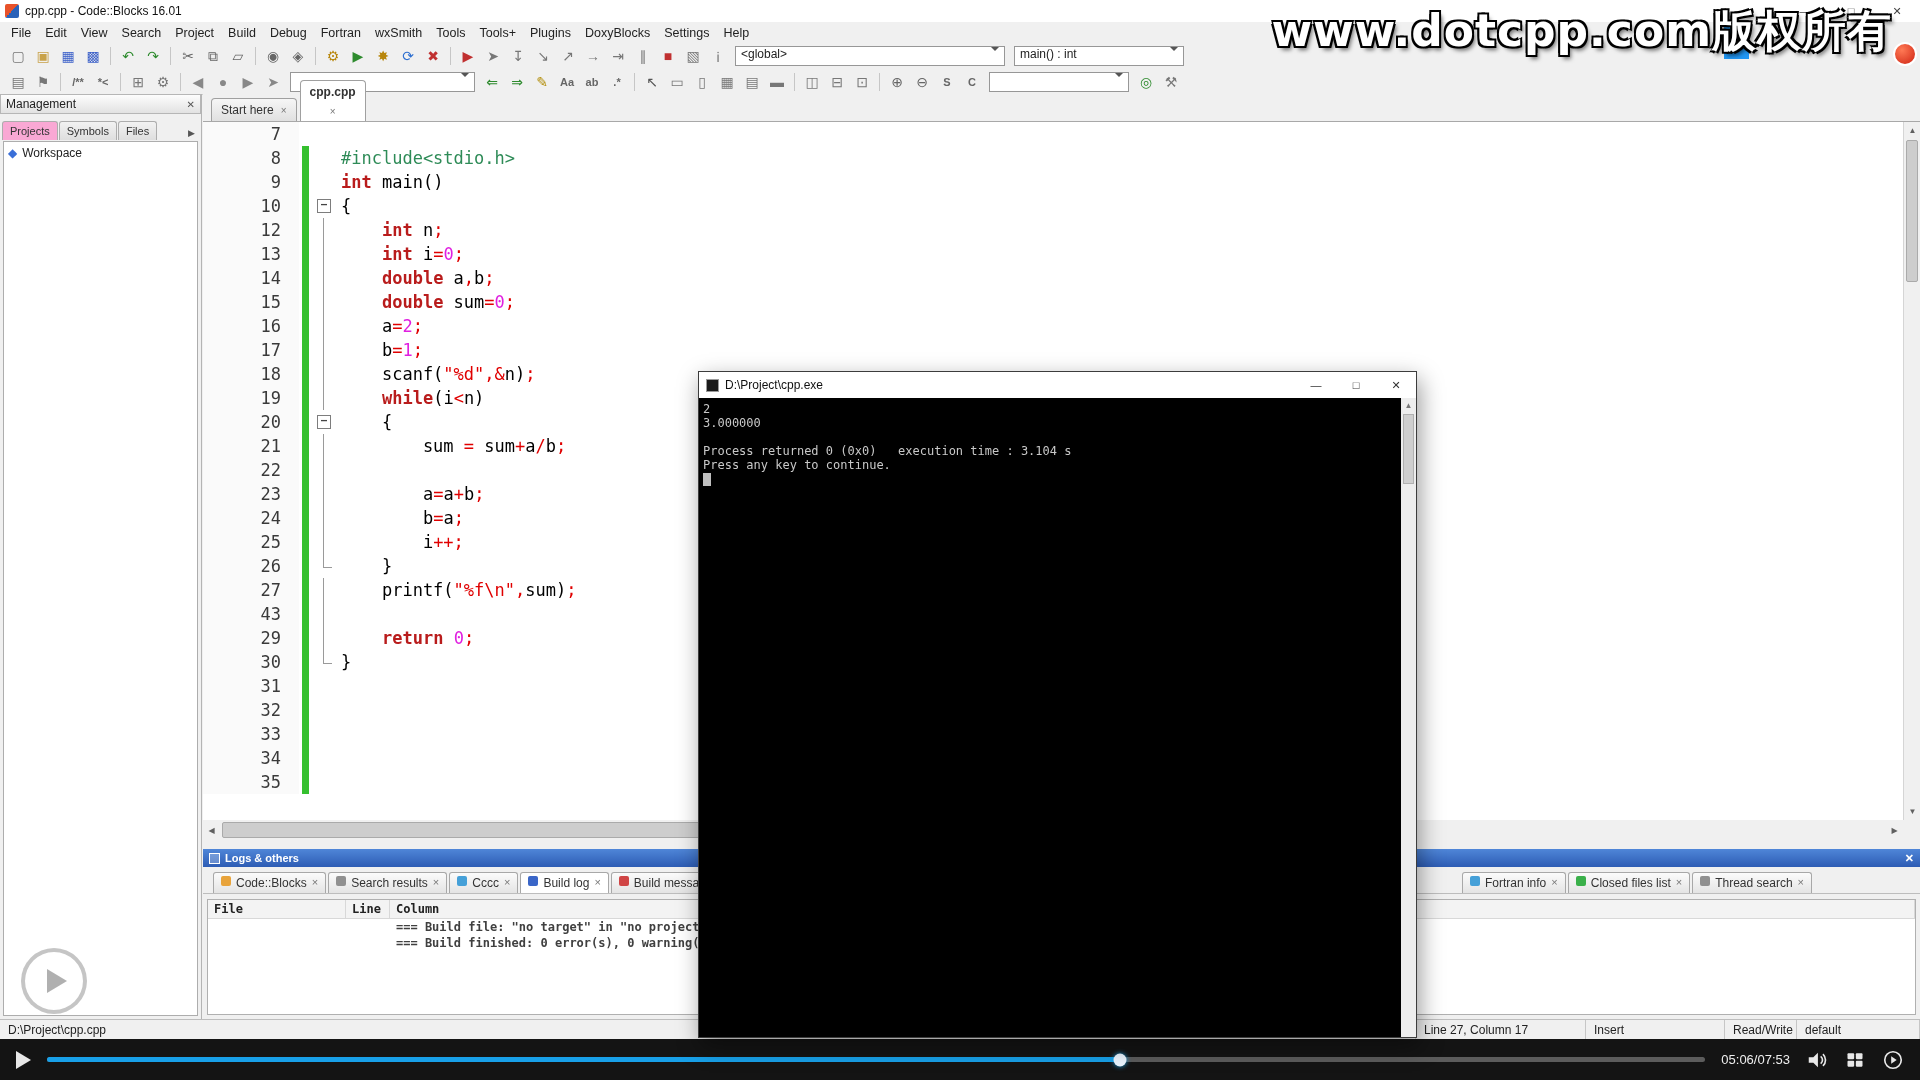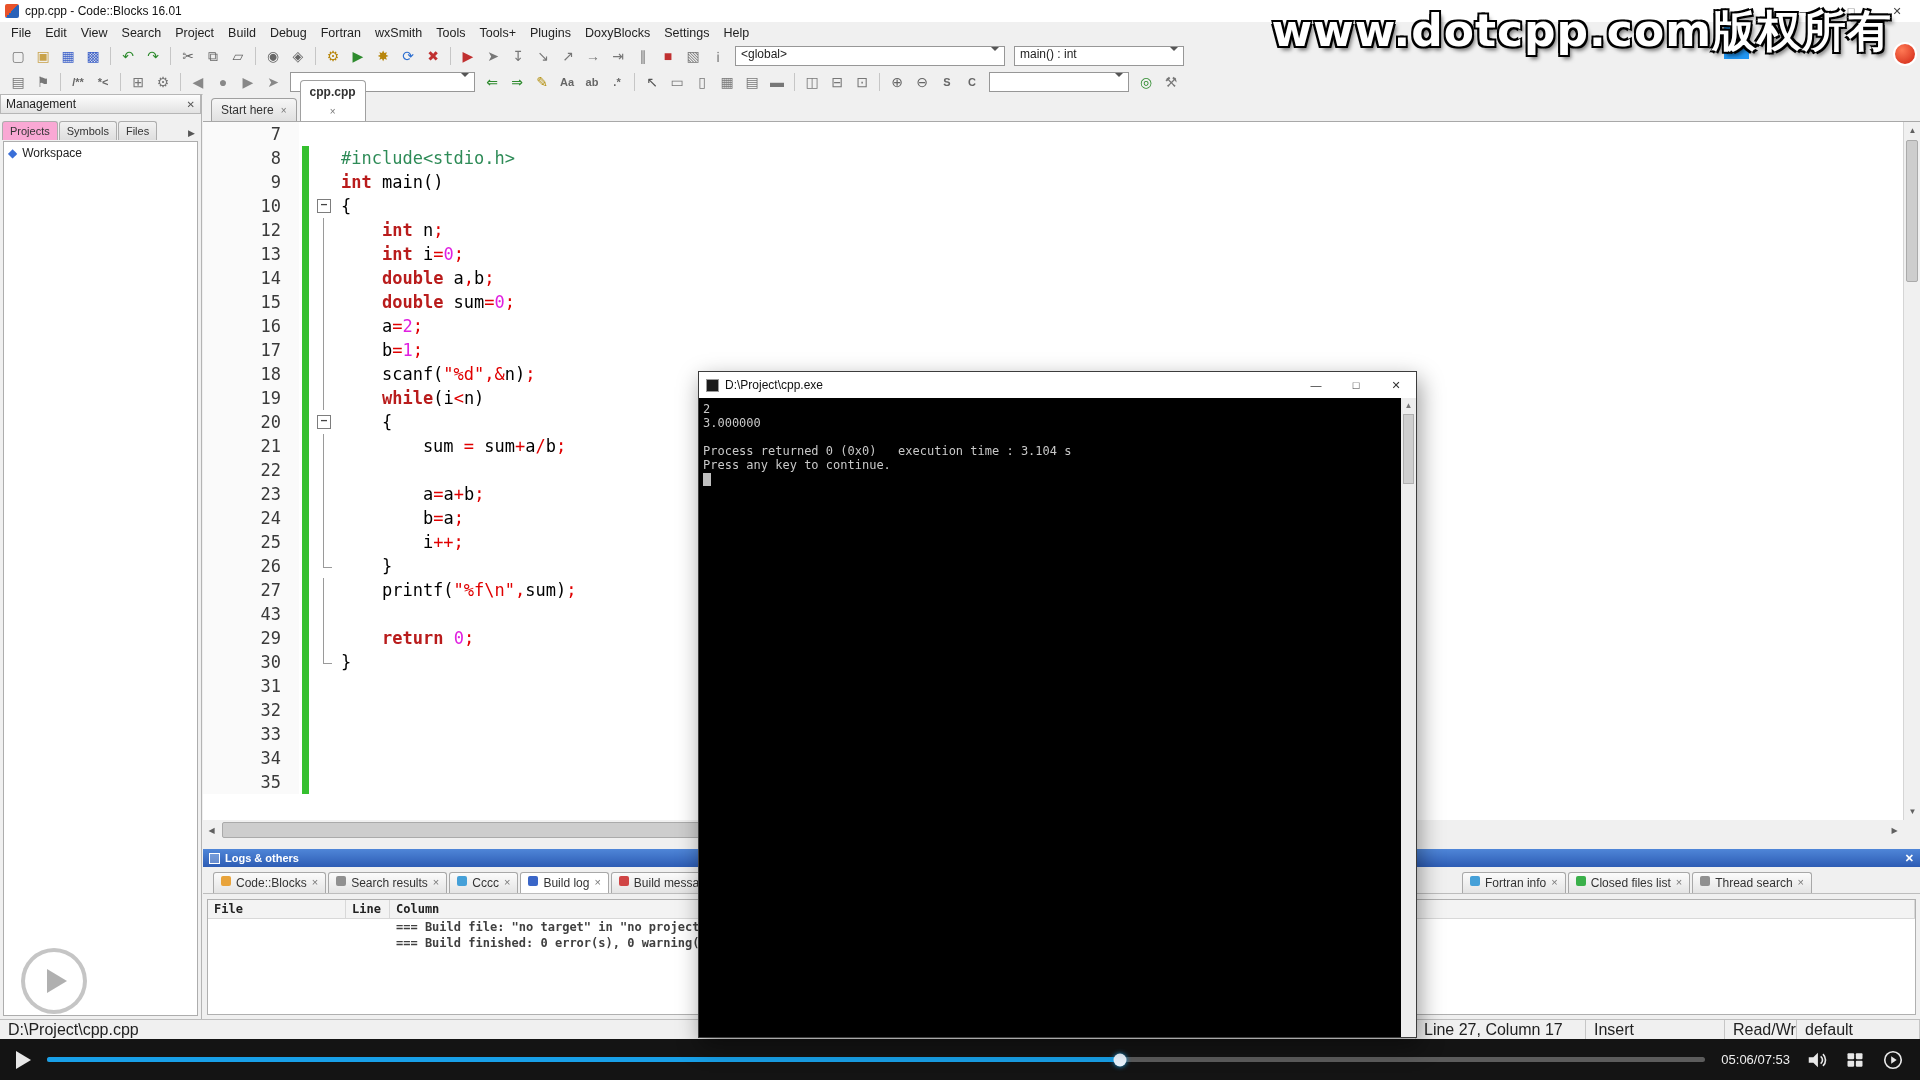--- a/index.html
+++ b/index.html
@@ -105,21 +105,21 @@
               font-family:"DejaVu Sans Mono",monospace;font-size:12px;overflow:hidden;}
   .tr{display:flex;}
   .th{font-weight:bold;background:#f3f3f3;border-right:1px solid #d8d8d8;border-bottom:1px solid #d8d8d8;padding:2px 6px;color:#222;box-sizing:border-box;}
   .td{padding:1px 6px;font-weight:bold;color:#404040;white-space:pre;box-sizing:border-box;}
   .col-file{width:138px;flex:0 0 138px;}
   .col-line{width:44px;flex:0 0 44px;}
   .col-msg{flex:1;}
 
   
   .statusbar{position:absolute;left:0;right:0;top:1019px;height:20px;background:#f0f0f0;border-top:1px solid #bdbdbd;
-             display:flex;font-size:16px;color:#222;box-sizing:border-box;}
+             display:flex;font-size:12px;color:#222;box-sizing:border-box;}
   .sb-seg{display:flex;align-items:center;padding:0 8px;border-right:1px solid #c6c6c6;white-space:nowrap;overflow:hidden;box-sizing:border-box;}
 
   
   .playerbar{position:absolute;left:0;right:0;top:1039px;height:41px;background:#141414;display:flex;align-items:center;
              gap:16px;padding:0 16px;box-sizing:border-box;}
   .play-btn{width:0;height:0;border-left:15px solid #e8e8e8;border-top:9px solid transparent;border-bottom:9px solid transparent;flex:0 0 auto;}
   .progress{flex:1;height:5px;background:#5c5c5c;border-radius:3px;position:relative;}
   .fill{position:absolute;left:0;top:0;bottom:0;background:#18a0e8;border-radius:3px;}
   .handle{position:absolute;top:50%;width:13px;height:13px;background:#eaf5ff;border-radius:50%;transform:translate(-50%,-50%);box-shadow:0 0 5px #18a0e8;}
   .time{color:#eee;font-size:13px;white-space:nowrap;flex:0 0 auto;}

